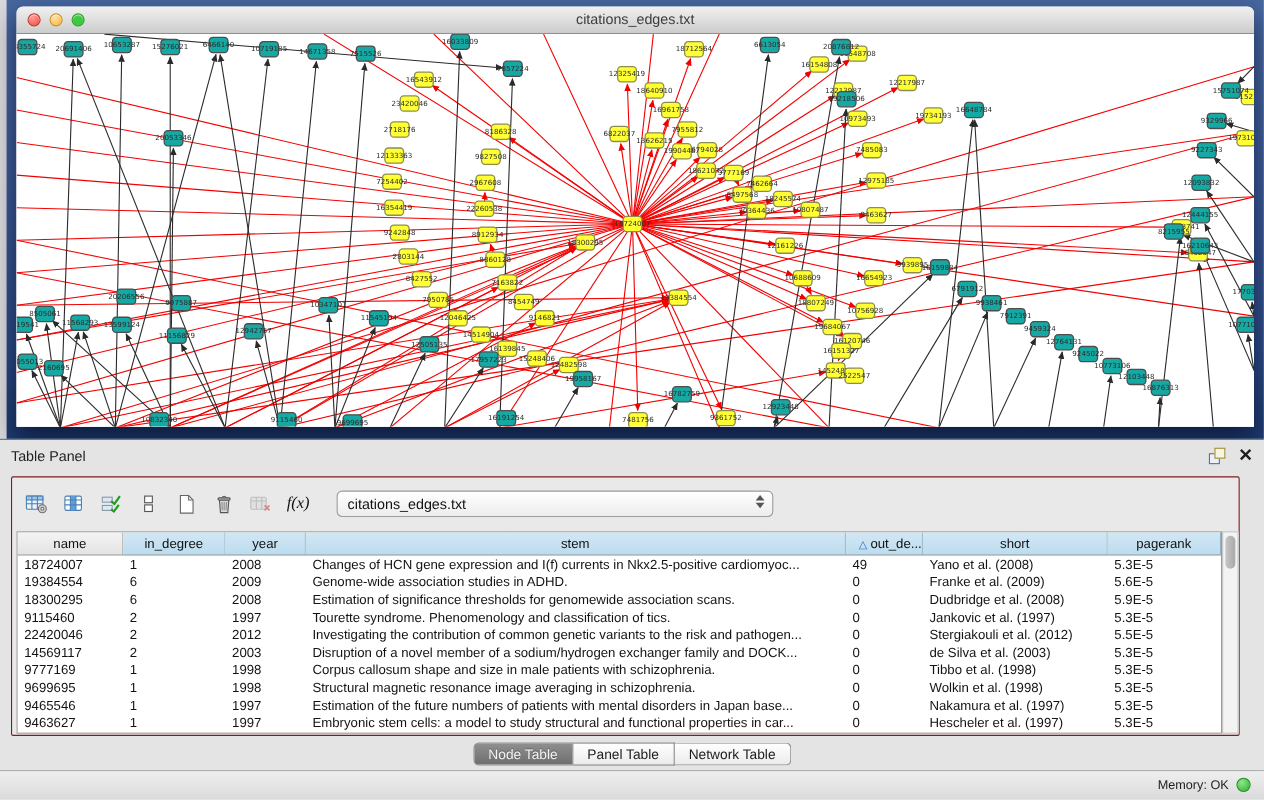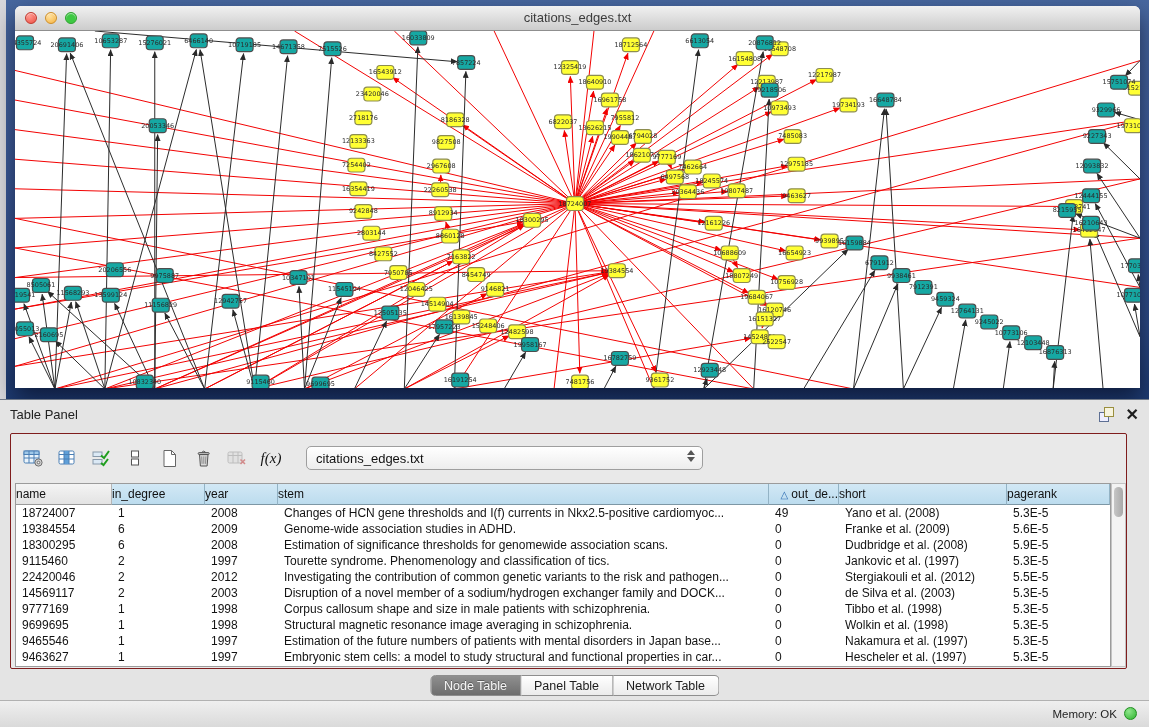--- a/index.html
+++ b/index.html
@@ -43,21 +43,21 @@
   .combo{position:relative;margin-left:20px;width:395px;height:22px;border:1px solid #9e9e9e;border-radius:5px;
     background:linear-gradient(#ffffff,#ededed);box-shadow:inset 0 1px 0 #fff;display:flex;align-items:center;}
   .combo-value{font-size:13px;color:#111;padding-left:9px;}
   .combo-arrows{position:absolute;right:7px;top:3px;display:flex;flex-direction:column;gap:2px;}
   .combo-arrows i{display:block;width:0;height:0;border-left:4px solid transparent;border-right:4px solid transparent;}
   .arr-up{border-bottom:5px solid #555;}
   .arr-dn{border-top:5px solid #555;}
 
   .tablewrap{position:absolute;left:4px;top:49px;width:1094px;height:182px;background:#fff;border:1px solid #9b9b9b;box-sizing:content-box;overflow:hidden;}
   .thead{display:flex;height:21px;}
-  .th{box-sizing:border-box;height:21px;line-height:20px;font-size:12px;color:#111;
+  .th{box-sizing:border-box;height:21px;line-height:20px;font-size:12px;color:#111;text-align:center;
     background:linear-gradient(#d2e8f5,#bcdcee);border-right:1px solid #93b3c5;border-bottom:1px solid #7d97a5;
     overflow:hidden;white-space:nowrap;}
   .th.plain{background:linear-gradient(#f4f4f4,#e3e3e3);border-right:1px solid #b5b5b5;border-bottom:1px solid #9a9a9a;}
   .th.sorted{text-align:right;padding-left:4px;}
   .sort-tri{color:#2f6fb4;font-size:10px;margin-right:3px;}
   .trow{display:flex;height:16px;}
   .td{box-sizing:border-box;height:16px;line-height:16px;font-size:12px;color:#131313;padding-left:6px;
     white-space:nowrap;overflow:hidden;}
   .vscroll{position:absolute;left:1100px;top:49px;width:15px;height:184px;background:#f3f3f3;border:1px solid #c3c3c3;box-sizing:border-box;}
   .vthumb{position:absolute;left:2px;top:3px;width:9px;height:30px;border-radius:5px;background:linear-gradient(90deg,#c6c6c6,#a9a9a9);}
@@ -594,21 +594,21 @@
           <div class="th" style="width: 491px;">stem</div>
           <div class="th sorted" style="width: 70px;"><span class="sort-tri">△</span>out_de...</div>
           <div class="th" style="width: 168px;">short</div>
           <div class="th" style="width: 103px;">pagerank</div>
         </div>
       <div id="tbody">
           <div class="trow">
             <div class="td" style="width: 96px;">18724007</div>
             <div class="td" style="width: 93px;">1</div>
             <div class="td" style="width: 73px;">2008</div>
-            <div class="td" style="width: 491px;">Changes of HCN gene thresholds and I(f) currents in Nkx2.5-positive cardiomyoc...</div>
+            <div class="td" style="width: 491px;">Changes of HCN gene expression and I(f) currents in Nkx2.5-positive cardiomyoc...</div>
             <div class="td" style="width: 70px;">49</div>
             <div class="td" style="width: 168px;">Yano et al. (2008)</div>
             <div class="td" style="width: 103px;">5.3E-5</div>
           </div>
           <div class="trow">
             <div class="td" style="width: 96px;">19384554</div>
             <div class="td" style="width: 93px;">6</div>
             <div class="td" style="width: 73px;">2009</div>
             <div class="td" style="width: 491px;">Genome-wide association studies in ADHD.</div>
             <div class="td" style="width: 70px;">0</div>

